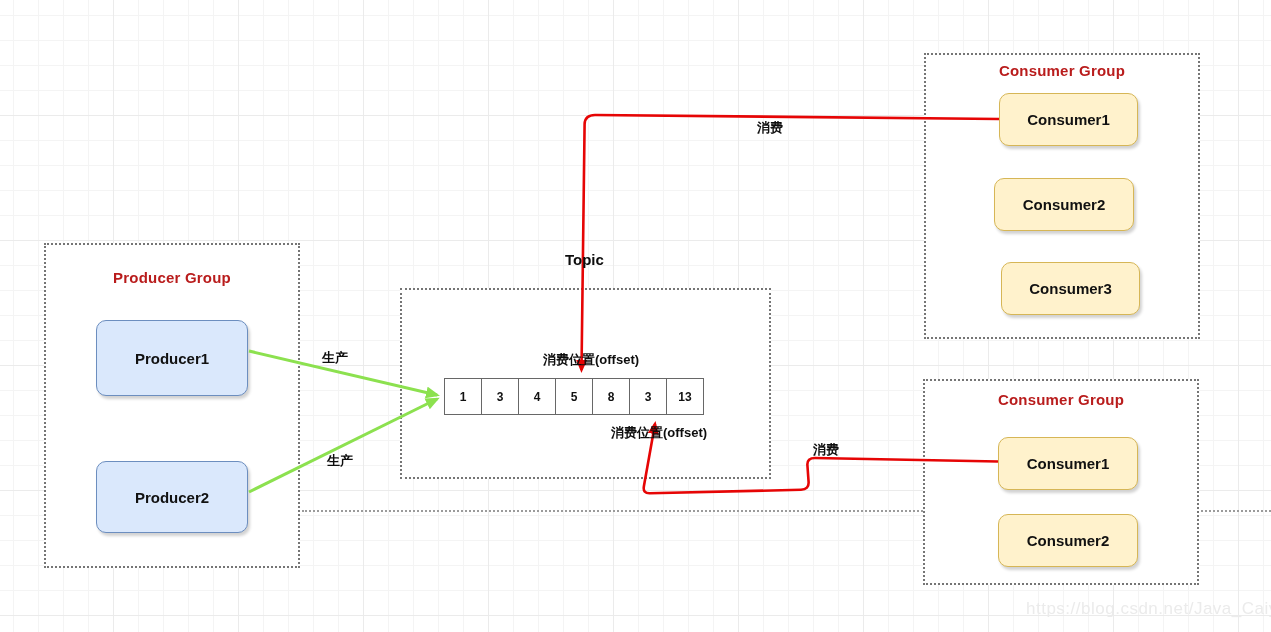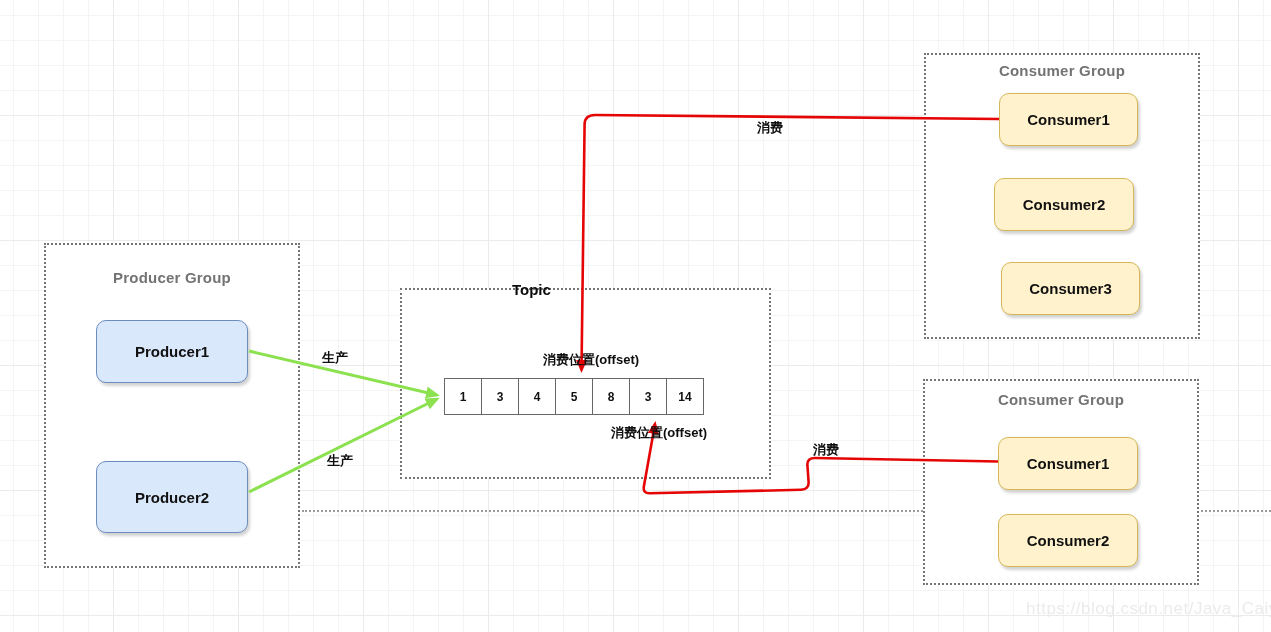--- a/index.html
+++ b/index.html
@@ -17,21 +17,21 @@
     background-size:125px 125px, 125px 125px, 25px 25px, 25px 25px;
     background-position:-12px -10px, -12px -10px, -12px -10px, -12px -10px;
   }
 
   .divider { position:absolute; border-top:2px dotted #9b9b9b; z-index:1; }
 
   .group {
     position:absolute; border:2px dotted #757575; background:#ffffff; z-index:2;
   }
   .group-title {
-    text-align:center; font-weight:bold; font-size:15px; color:#737373; letter-spacing:.2px;
+    text-align:center; font-weight:bold; font-size:15px; color:#b91c1c; letter-spacing:.2px;
   }
 
   .node {
     position:absolute; display:flex; align-items:center; justify-content:center;
     font-weight:bold; font-size:15px; color:#111; border-radius:10px;
     box-shadow:2px 3px 3px rgba(0,0,0,0.18); z-index:3;
   }
   .node.blue   { background:#dae8fc; border:1px solid #6c8ebf; }
   .node.yellow { background:#fff2cc; border:1px solid #d6b656; }
 
@@ -57,34 +57,34 @@
 </head>
 <body>
 
 <div class="canvas">
 
   <div class="divider" style="left:302px; top:510px; width:969px;"></div>
 
   <div class="group" style="left:44px; top:243px; width:256px; height:325px;">
     <div class="group-title" style="margin-top:24px;">Producer Group</div>
   </div>
-  <div class="node blue" style="left:96px; top:320px; width:152px; height:63px;">Producer1</div>
+  <div class="node blue" style="left:96px; top:320px; width:152px; height:76px;">Producer1</div>
   <div class="node blue" style="left:96px; top:461px; width:152px; height:72px;">Producer2</div>
 
-  <div class="lbl big" style="left:512px; top:251px;margin-top:30px;">Topic</div>
+  <div class="lbl big" style="left:565px; top:251px;">Topic</div>
   <div class="group" style="left:400px; top:288px; width:371px; height:191px;"></div>
 
   <div class="queue" style="left:444px; top:378px;">
     <div class="qcell">1</div>
     <div class="qcell">3</div>
     <div class="qcell">4</div>
     <div class="qcell">5</div>
     <div class="qcell">8</div>
     <div class="qcell">3</div>
-    <div class="qcell">14</div>
+    <div class="qcell">13</div>
   </div>
 
   <div class="lbl small" style="left:543px; top:351px;">消费位置(offset)</div>
   <div class="lbl small" style="left:611px; top:424px;">消费位置(offset)</div>
 
   <div class="group" style="left:924px; top:53px; width:276px; height:286px;">
     <div class="group-title" style="margin-top:7px;">Consumer Group</div>
   </div>
   <div class="node yellow" style="left:999px; top:93px; width:139px; height:53px;">Consumer1</div>
   <div class="node yellow" style="left:994px; top:178px; width:140px; height:53px;">Consumer2</div>

